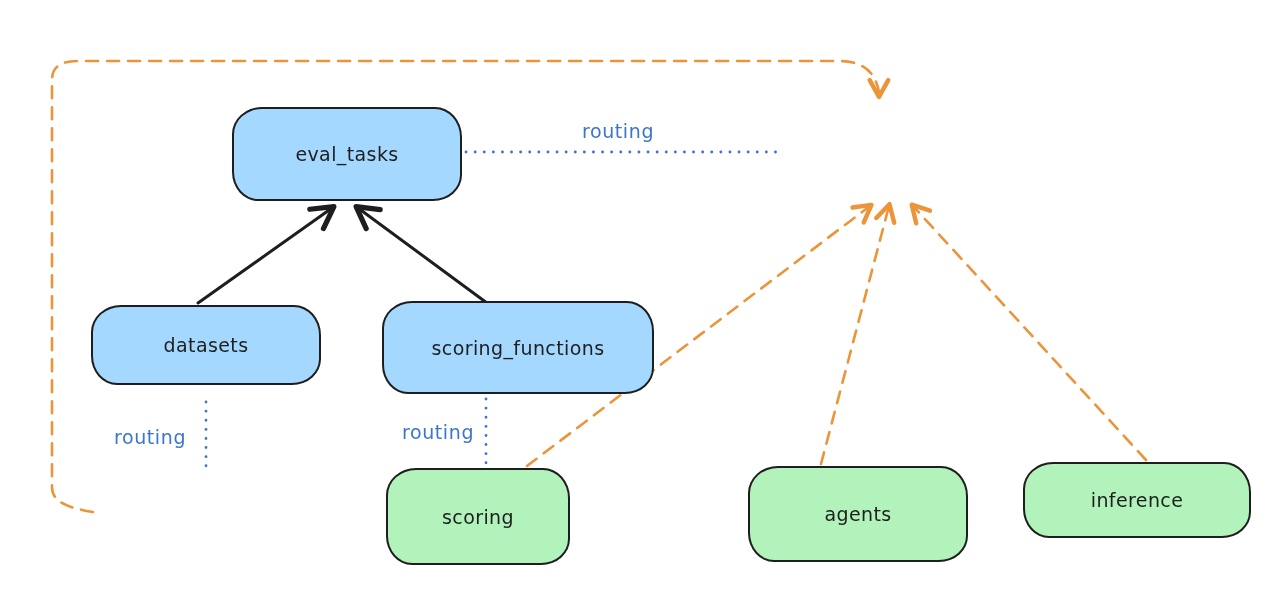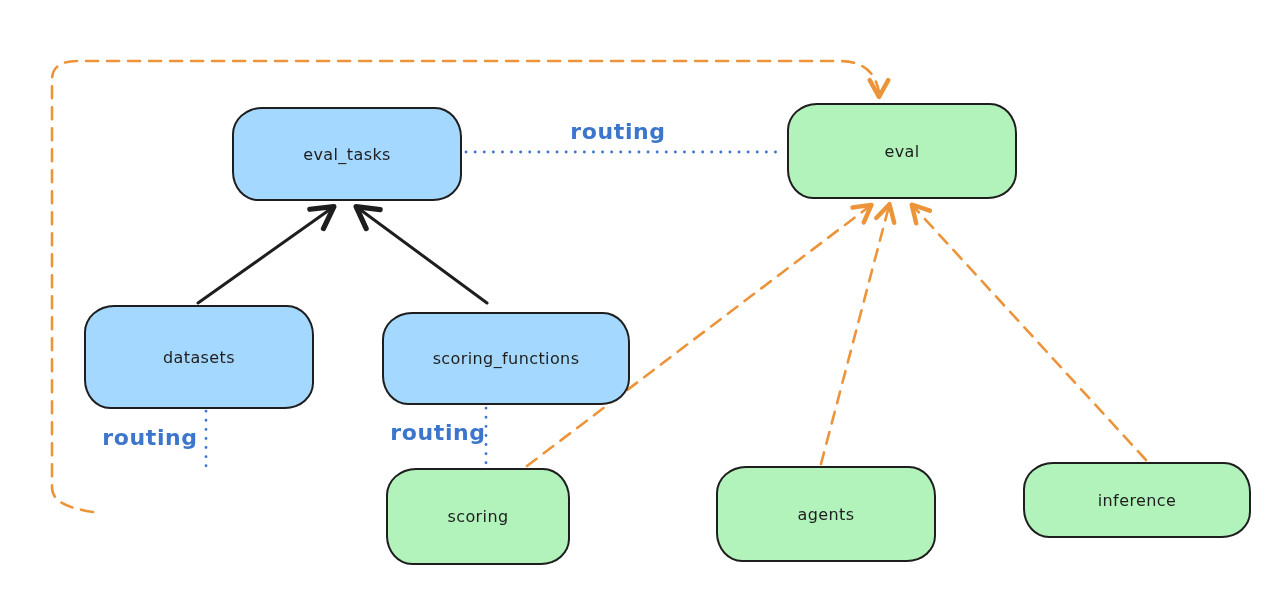--- a/index.html
+++ b/index.html
@@ -23,35 +23,35 @@
     z-index: 1;
   }
   .node {
     position: absolute;
     z-index: 2;
     display: flex;
     align-items: center;
     justify-content: center;
     border: 2.5px solid var(--node-border, #1e1e1e);
     border-radius: 30px 27px 29px 26px / 27px 30px 26px 29px;
-    font-size: 16px;
+    font-size: 19px;
     letter-spacing: 0.4px;
     color: var(--node-border, #1e1e1e);
     box-sizing: border-box;
     text-align: center;
   }
   .node.blue  { background: var(--node-blue-fill, #a5d8ff); }
   .node.green { background: var(--node-green-fill, #b2f2bb); }
   .edge-label {
     position: absolute;
     z-index: 3;
     transform: translate(-50%, -50%);
     color: var(--routing-label, #3b76cc);
-    font-size: 22px;
-    font-weight: 700;
+    font-size: 19px;
+    font-weight: 400;
     letter-spacing: 0.6px;
     white-space: nowrap;
   }
 </style>
 </head>
 <body>
 
 <div class="canvas">
 
   <svg class="edges" viewBox="0 0 1280 596">
@@ -74,38 +74,35 @@
     <path d="M93,512 C70,508 52,503 52,487 L52,80 C52,66 62,61 78,61 L838,61 C864,61 875,72 879,92 L879,95" fill="none" stroke="var(--dashed-arrow-orange, #ec9439)" stroke-width="2.6" stroke-linecap="round" stroke-dasharray="12 9" marker-end="url(#arrow-orange)"></path>
     <path d="M527,466 L870,206" fill="none" stroke="var(--dashed-arrow-orange, #ec9439)" stroke-width="2.6" stroke-linecap="round" stroke-dasharray="12 9" marker-end="url(#arrow-orange)"></path>
     <path d="M821,464 L889,206" fill="none" stroke="var(--dashed-arrow-orange, #ec9439)" stroke-width="2.6" stroke-linecap="round" stroke-dasharray="12 9" marker-end="url(#arrow-orange)"></path>
     <path d="M1146,460 L913,206" fill="none" stroke="var(--dashed-arrow-orange, #ec9439)" stroke-width="2.6" stroke-linecap="round" stroke-dasharray="12 9" marker-end="url(#arrow-orange)"></path>
   </svg>
 
   <div class="node blue" style="left:232px; top:107px; width:230px; height:94px;">
     <span>eval_tasks</span>
   </div>
 
-  <div class="node green" style="left:787px; top:103px; width:230px; height:96px;">
-    <span>eval</span>
-  </div>
 
-  <div class="node blue" style="left:84px; top:305px; width:230px; height:104px;text-align:center;">
+  <div class="node blue" style="left:91px; top:305px; width:230px; height:80px;text-align:center;">
     <span>datasets</span>
   </div>
 
-  <div class="node blue" style="left:382px; top:312px; width:248px; height:93px;">
+  <div class="node blue" style="left:382px; top:301px; width:272px; height:93px;">
     <span>scoring_functions</span>
   </div>
 
 
   <div class="node green" style="left:386px; top:468px; width:184px; height:97px;">
     <span>scoring</span>
   </div>
 
-  <div class="node green" style="left:716px; top:466px; width:220px; height:96px;">
+  <div class="node green" style="left:748px; top:466px; width:220px; height:96px;">
     <span>agents</span>
   </div>
 
   <div class="node green" style="left:1023px; top:462px; width:228px; height:76px;">
     <span>inference</span>
   </div>
 
   <div class="edge-label" style="left:618px; top:131px;">routing</div>
   <div class="edge-label" style="left:150px; top:437px;">routing</div>
   <div class="edge-label" style="left:438px; top:432px;">routing</div>

